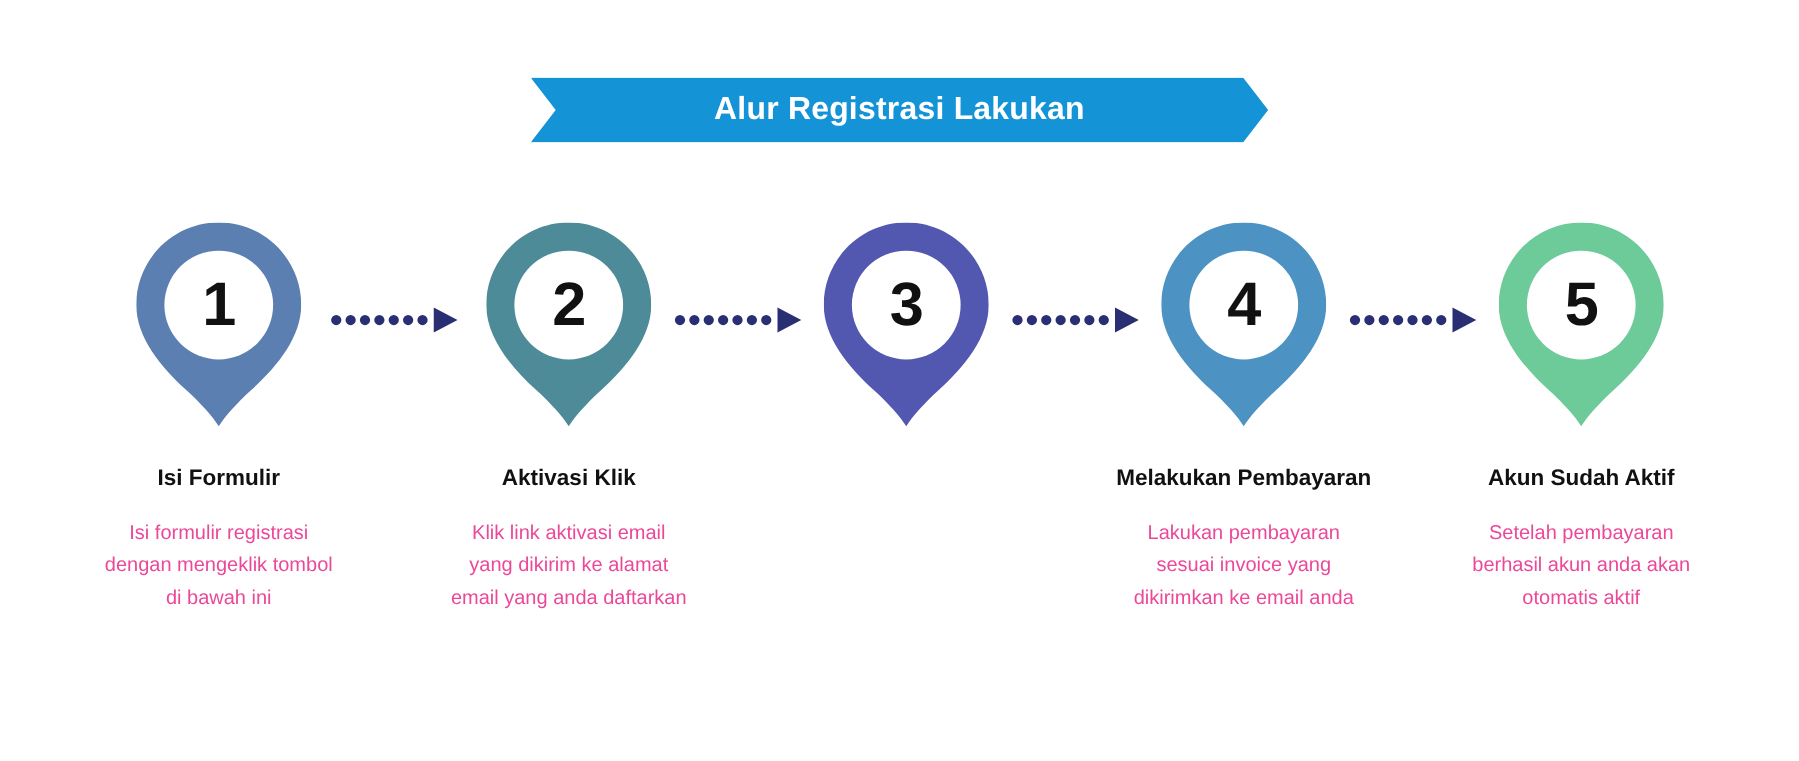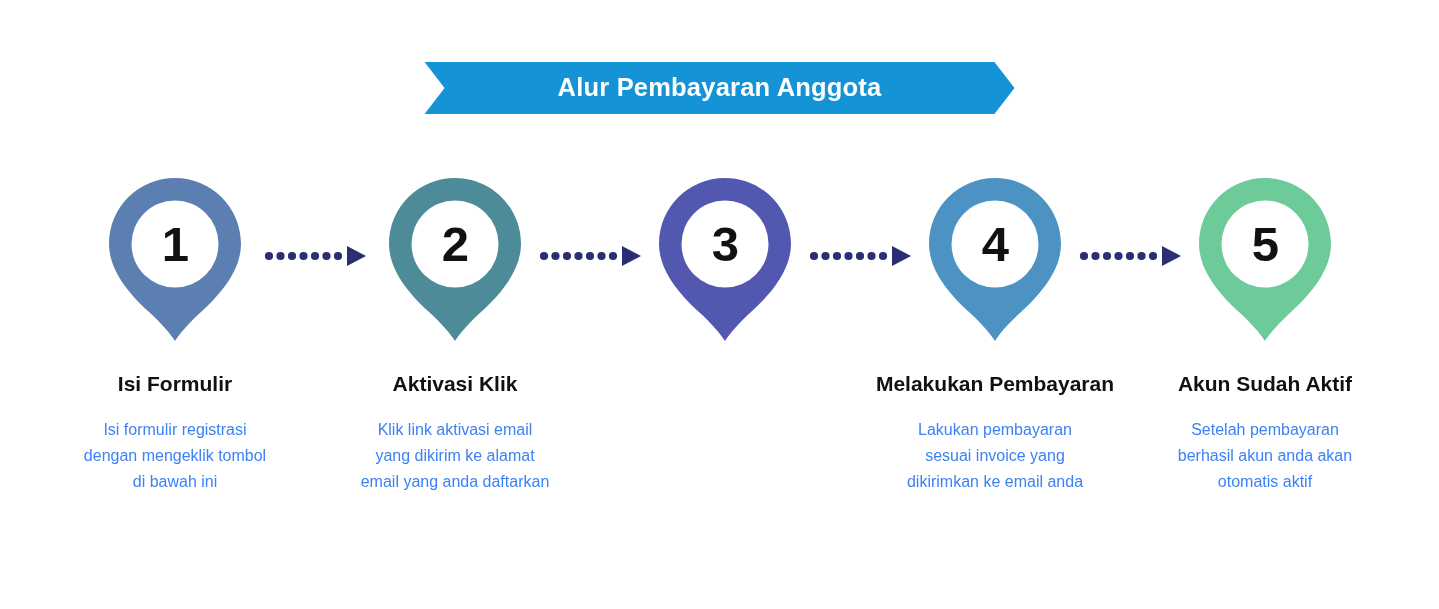--- a/index.html
+++ b/index.html
@@ -95,42 +95,42 @@
     top: 372px;
     width: 1439px;
     height: 200px;
   }
   .cap {
     position: absolute;
     top: 0;
     text-align: center;
   }
   .cap-title {
-    font-size: 21px;
+    font-size: 18px;
     font-weight: bold;
     color: #111111;
     line-height: 1.15;
     white-space: nowrap;
     font-family: "Liberation Sans Narrow", "Liberation Sans", sans-serif;
   }
   .cap-body {
     margin-top: 21px;
     font-size: 16px;
     font-weight: normal;
-    color: #3b82f6;
+    color: #ec4899;
     line-height: 1.62;
     white-space: pre-line;
   }
 </style>
 </head>
 <body>
 
 <div id="banner-wrap">
   <div id="banner">
-    <span id="banner-title">Alur Pembayaran Anggota</span>
+    <span id="banner-title">Alur Registrasi Lakukan</span>
   </div>
 </div>
 
 <div id="flow">
     <div class="pin" style="left: 109px;">
       <svg viewBox="0 0 132 164" xmlns="http://www.w3.org/2000/svg">
         <path d="M66 0 C29.5 0 0 29.5 0 66 C0 92 20 116 40 134 C52 145 61 155 66 163 C71 155 80 145 92 134 C112 116 132 92 132 66 C132 29.5 102.5 0 66 0 Z" fill="#5C7FB2"></path>
         <circle cx="66" cy="66" r="43.5" fill="#ffffff"></circle>
       </svg>
       <div class="pin-num">1</div>

